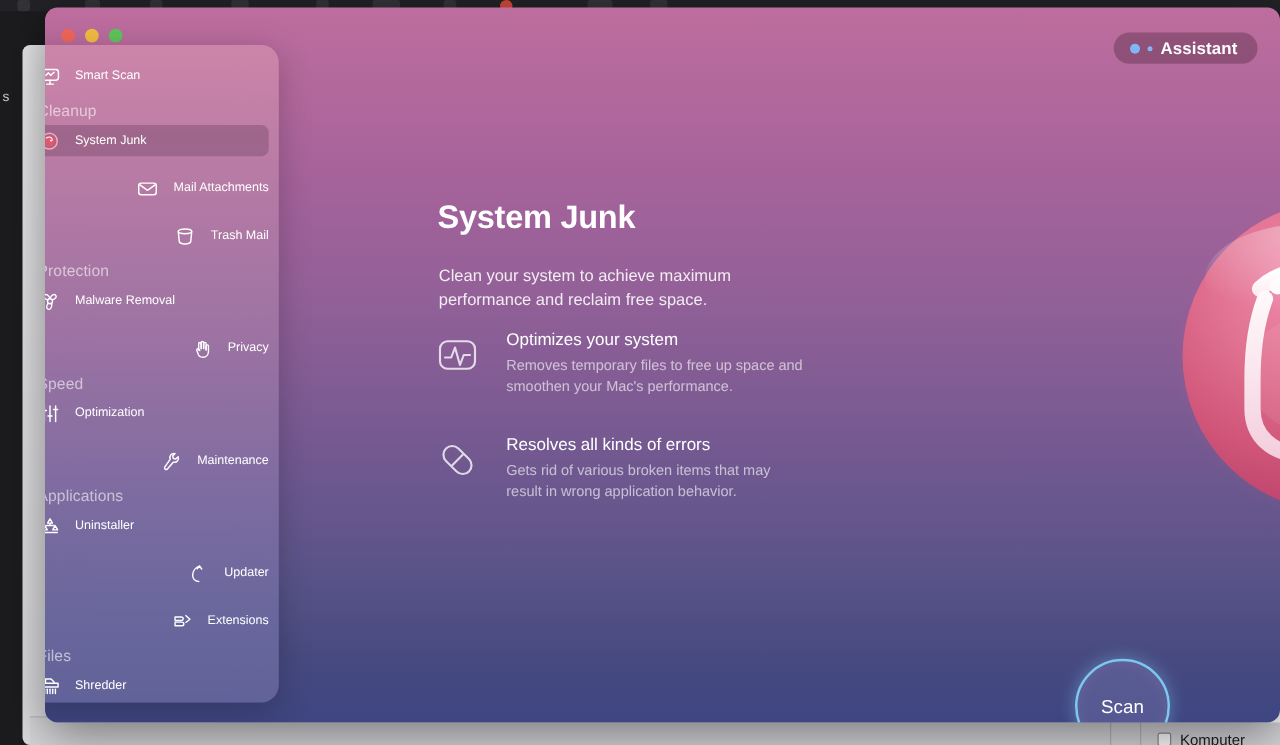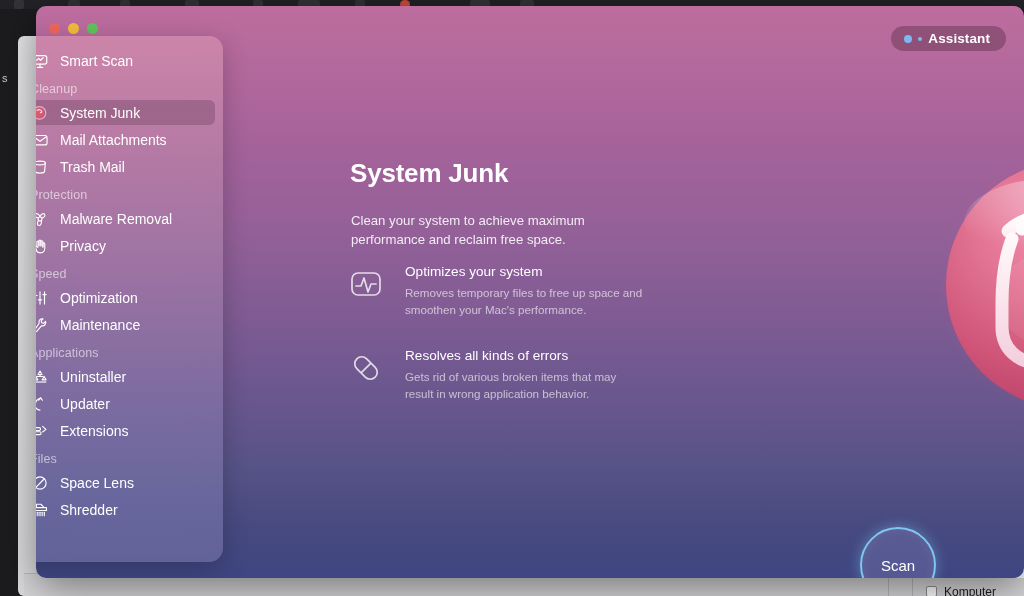--- a/index.html
+++ b/index.html
@@ -148,24 +148,24 @@
     padding: 9px 0 4px 22px;
     letter-spacing: 0.1px;
   }
   .sb-item {
     height: 25px;
     margin: 0 8px;
     display: flex; align-items: center; gap: 11px;
     padding-left: 14px;
     border-radius: 6px;
     color: #ffffff;
-    font-size: 14px;
+    font-size: 10px;
     cursor: pointer;
   }
-  .sb-item + .sb-item { margin-top: 0; }
+  .sb-item + .sb-item { margin-top: 11px; justify-content: flex-end; }
   .sb-item.selected { background: rgba(90,50,76,0.30); }
   .sb-icon {
     width: 19px; height: 19px;
     display: flex; align-items: center; justify-content: center;
     flex: 0 0 19px;
   }
   .sb-icon svg { display:block; }
   .sb-list { display: flex; flex-direction: column; gap: 2px; }
 
   
@@ -488,29 +488,20 @@
             </svg>
           </span>
           <span>Extensions</span>
         </div>
       </div>
 
       <div class="sb-group-label">Files</div>
       <div class="sb-list">
         <div class="sb-item">
           <span class="sb-icon">
-            <svg width="18" height="18" viewBox="0 0 20 20" fill="none" stroke="#fff" stroke-width="1.3">
-              <circle cx="10" cy="10" r="6.8"></circle>
-              <path d="M5.4 14.8 L14.8 5.3"></path>
-            </svg>
-          </span>
-          <span>Space Lens</span>
-        </div>
-        <div class="sb-item">
-          <span class="sb-icon">
             <svg width="18" height="18" viewBox="0 0 20 20" fill="none" stroke="#fff" stroke-width="1.25" stroke-linejoin="round" stroke-linecap="round">
               <path d="M6 7.2 V3.6 h5 l2.6 2.6 v1"></path>
               <path d="M2.8 7.4 H17.2 v3.2 H2.8 Z"></path>
               <path d="M5.2 12.6 V16.4"></path>
                 <path d="M7.6 12.6 V16.4"></path>
               <path d="M10 12.6 V16.4"></path>
                 <path d="M12.4 12.6 V16.4"></path>
                 <path d="M14.8 12.6 V16.4"></path>
             </svg>
           </span>

